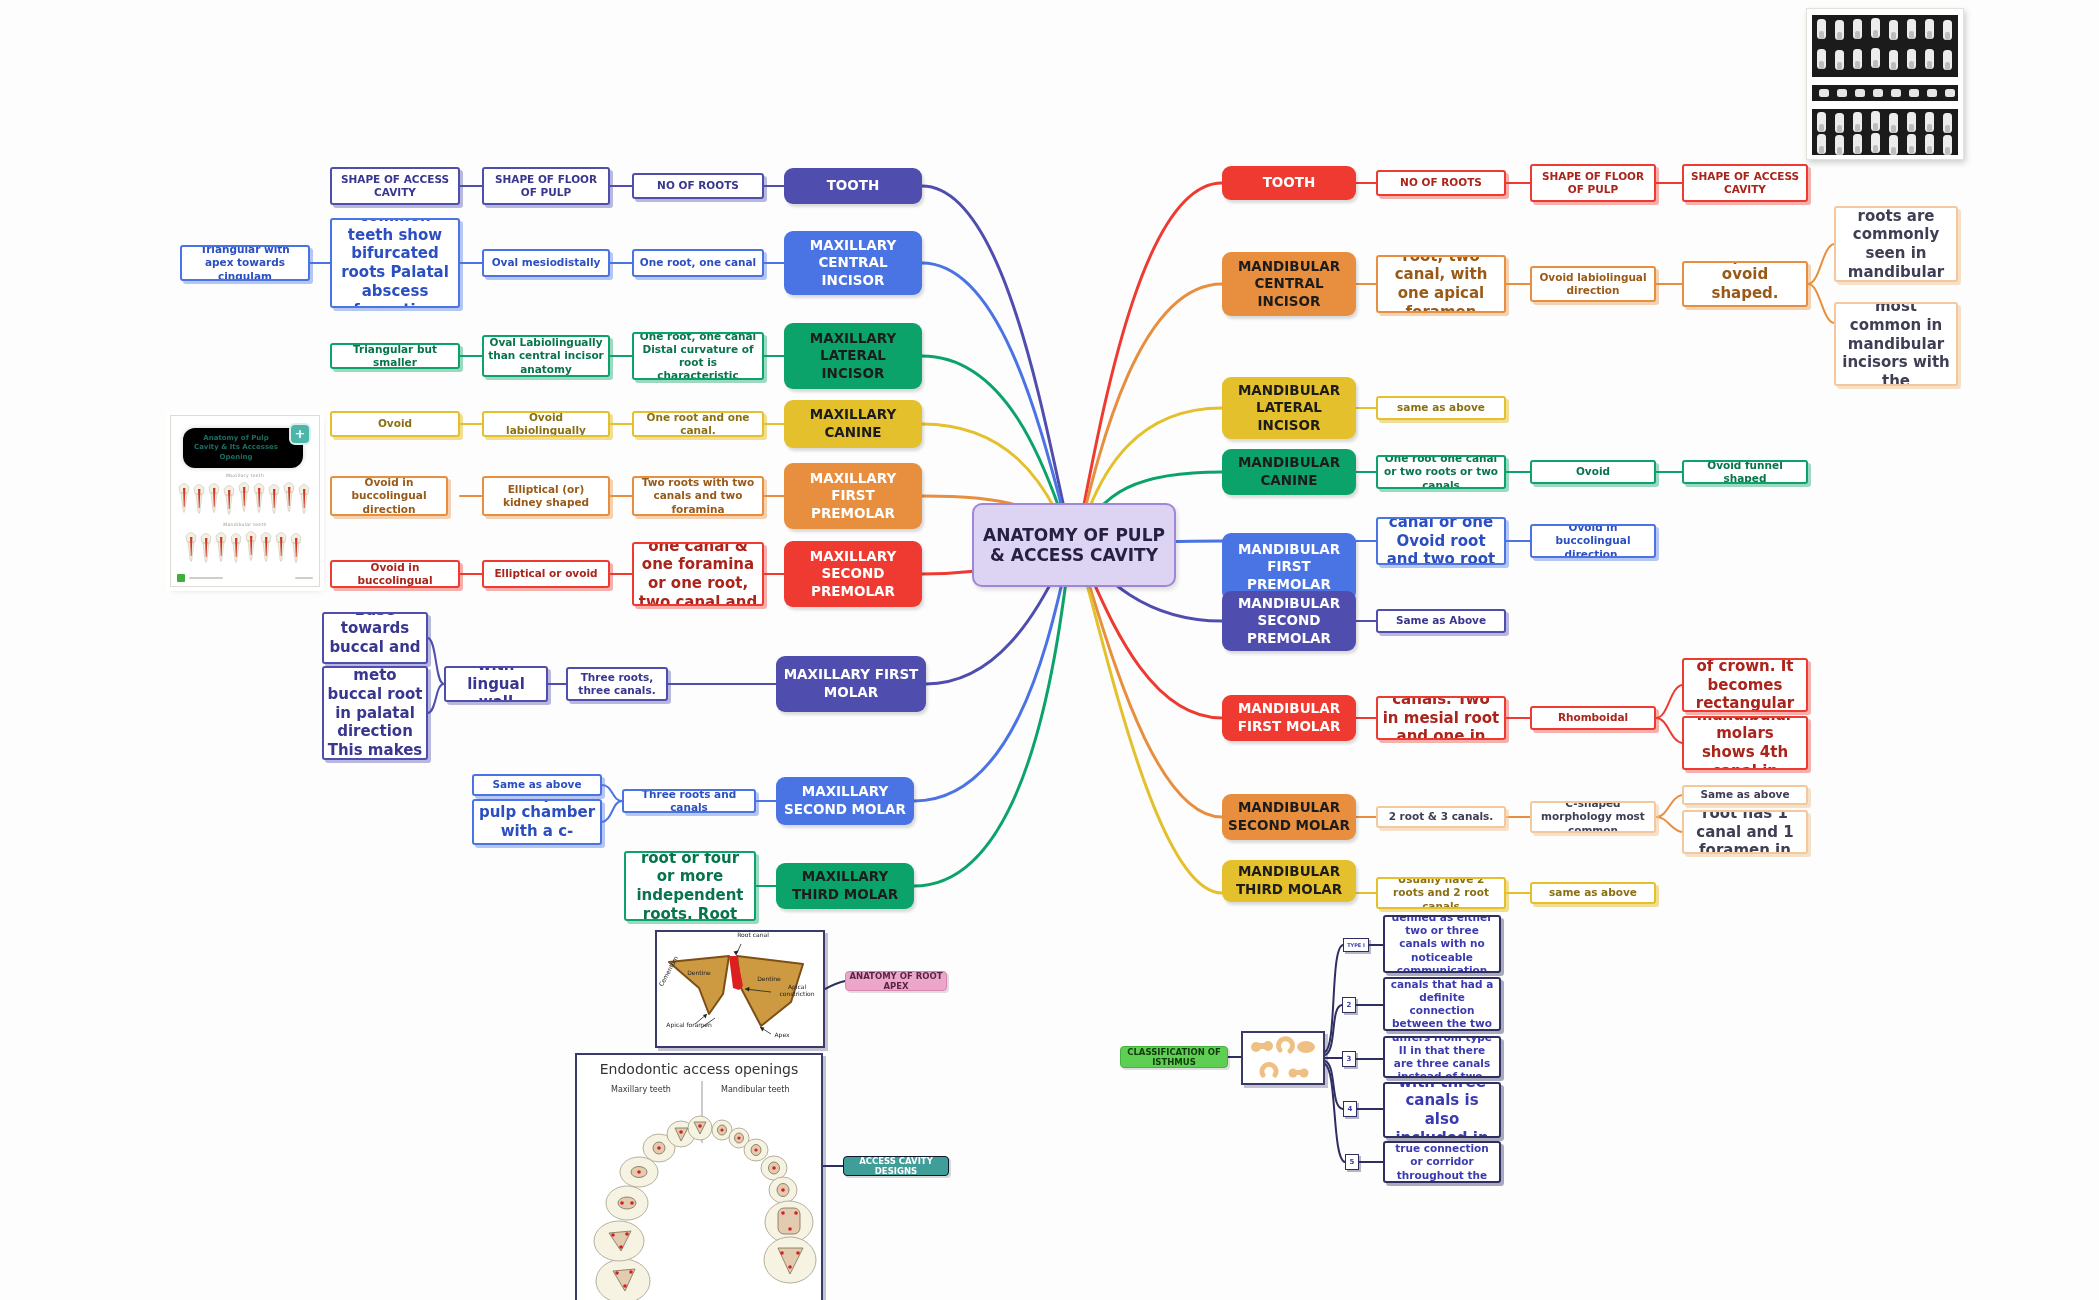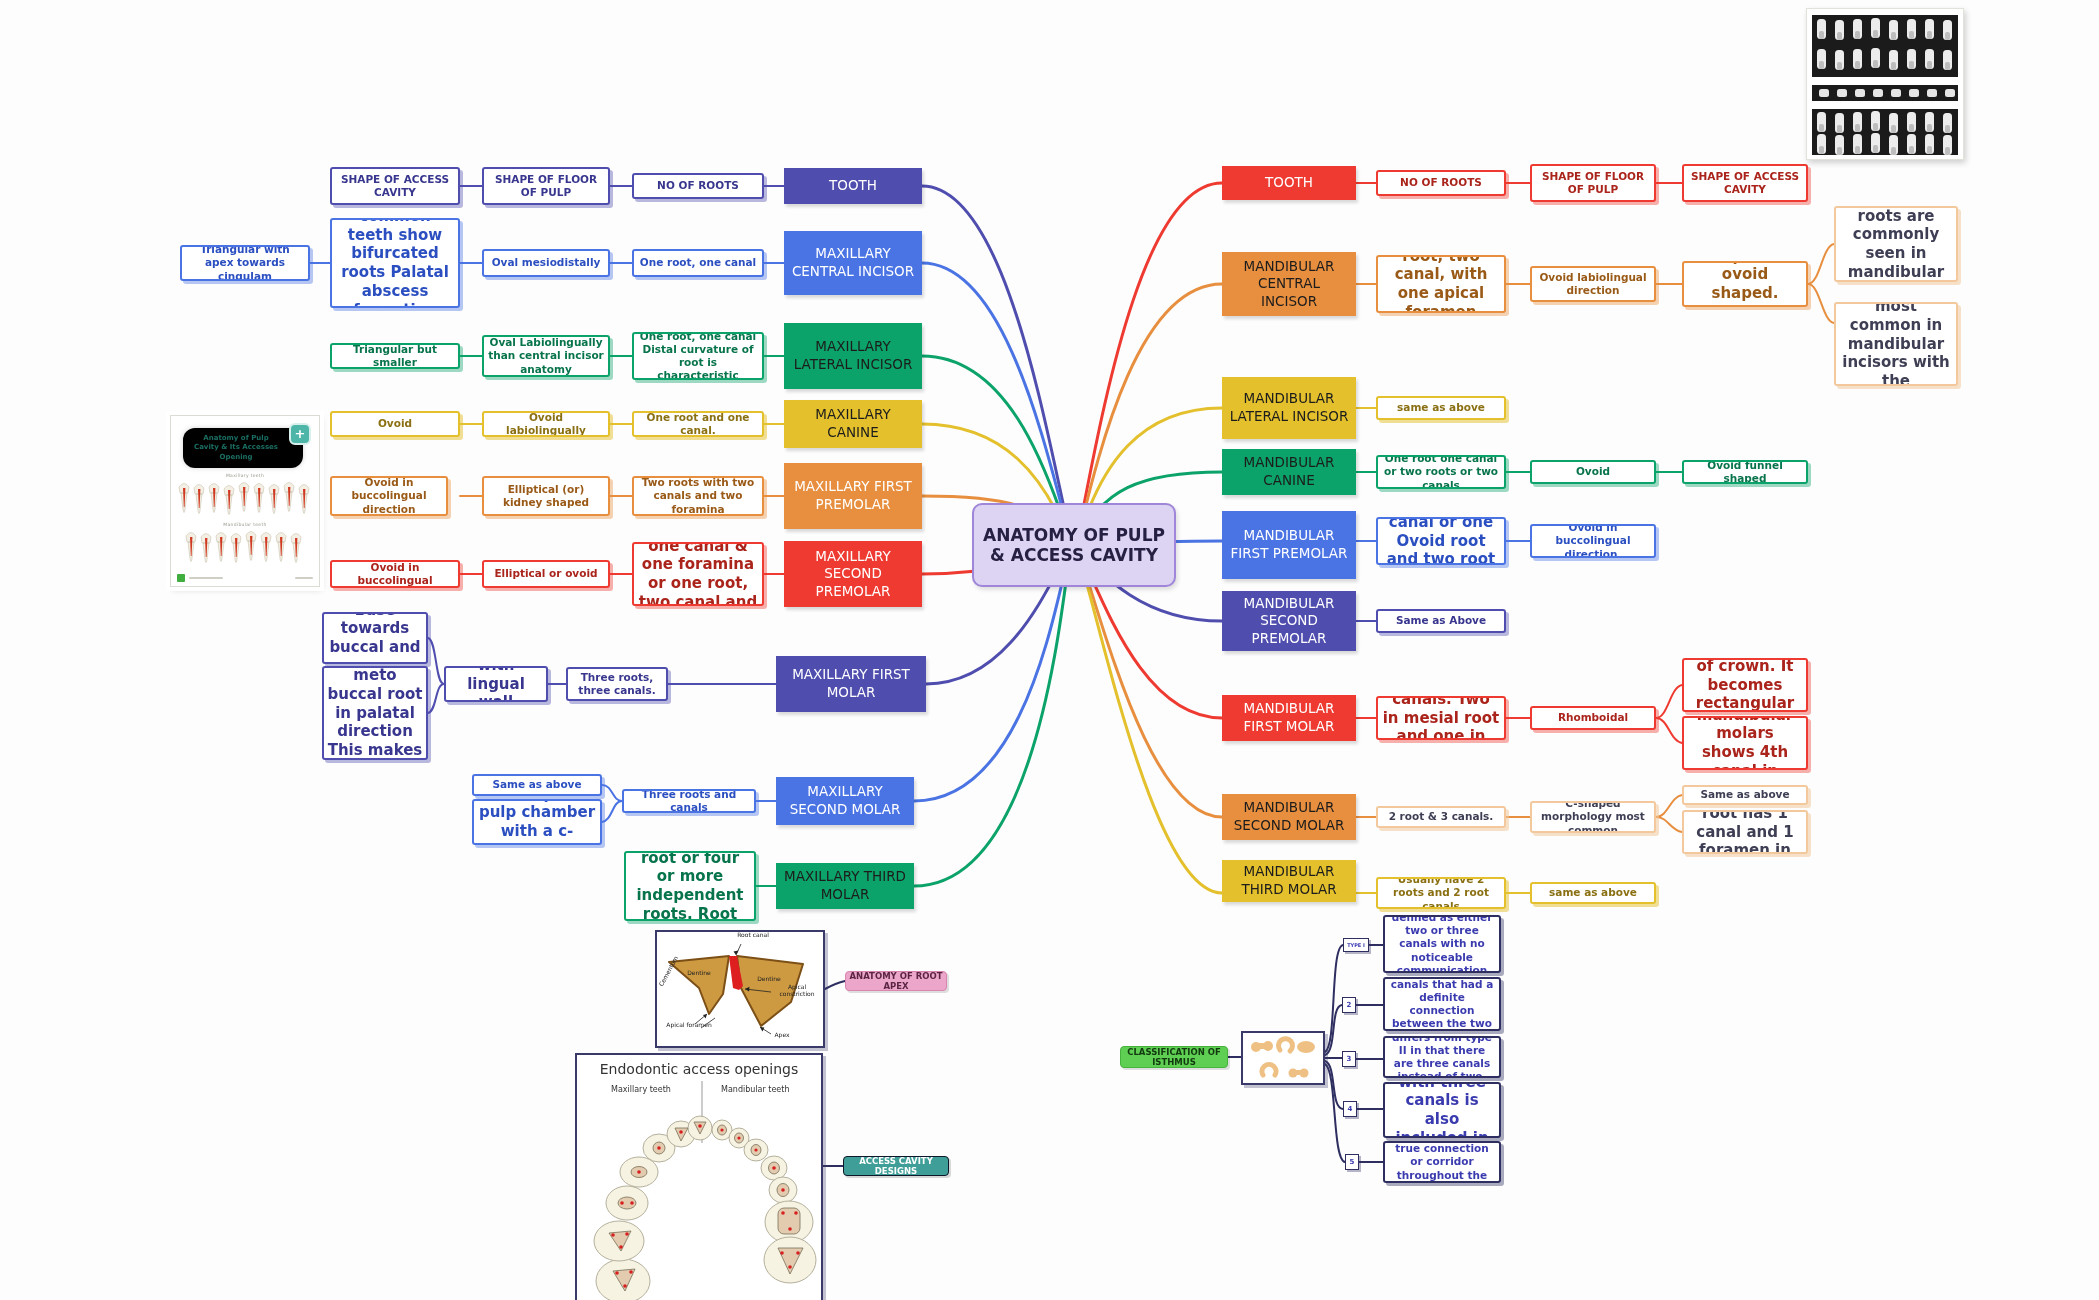--- a/index.html
+++ b/index.html
@@ -12,22 +12,22 @@
        font-size:10.5px;font-weight:bold;line-height:1.25;padding:2px 4px;overflow:hidden}
   .small{font-size:15px}
   .c-indigo{border-color:#4f4dae;color:#38368e;box-shadow:3px 3px 0 rgba(79,77,174,.4)}
   .c-blue{border-color:#4a73e3;color:#2b4fc0;box-shadow:3px 3px 0 rgba(74,115,227,.4)}
   .c-green{border-color:#0ca36a;color:#08744c;box-shadow:3px 3px 0 rgba(12,163,106,.4)}
   .c-yellow{border-color:#e3c02c;color:#8a7013;box-shadow:3px 3px 0 rgba(227,192,44,.5)}
   .c-orange{border-color:#e78f3f;color:#9a5a17;box-shadow:3px 3px 0 rgba(231,143,63,.4)}
   .c-peach{border-color:#f3c89c;color:#3e3e54;box-shadow:3px 3px 0 rgba(243,200,156,.55)}
   .c-red{border-color:#ee3a30;color:#aa241b;box-shadow:3px 3px 0 rgba(238,58,48,.4)}
   .c-navy{border-color:#2e2e60;color:#3b3bb0;box-shadow:3px 3px 0 rgba(46,46,96,.4)}
-  .topic{position:absolute;z-index:3;border-radius:0;display:flex;align-items:center;justify-content:center;
-         text-align:center;font-weight:normal;font-size:13.5px;color:#fff;line-height:1.3;
+  .topic{position:absolute;z-index:3;border-radius:9px;display:flex;align-items:center;justify-content:center;
+         text-align:center;font-weight:bold;font-size:13.5px;color:#fff;line-height:1.3;
          padding:2px 6px;box-shadow:2px 3px 3px rgba(0,0,0,.14)}
   .topic.dark{color:#1c1c1c}
   .bg-indigo{background:#4f4dae}.bg-blue{background:#4a73e3}.bg-green{background:#0ca36a}
   .bg-yellow{background:#e3c02c}.bg-orange{background:#e78f3f}.bg-red{background:#ee3a30}
   .central{position:absolute;z-index:4;background:#ddd3f2;border:2.5px solid #9f86d8;border-radius:10px;
            display:flex;align-items:center;justify-content:center;text-align:center;font-weight:bold;
            font-size:17px;color:#262043;padding:6px;box-shadow:2px 3px 4px rgba(0,0,0,.12)}
   .minilabel{position:absolute;z-index:3;display:flex;align-items:center;justify-content:center;text-align:center;
              font-weight:bold;font-size:8.5px;border-radius:4px;padding:1px 3px}
   .lab-pink{background:#eba6c9;color:#5c2444;border:1px solid #d985b2;box-shadow:2px 2px 0 rgba(0,0,0,.12)}
@@ -195,21 +195,21 @@
   <div class="box c-blue" style="left:622px;top:789px;width:134px;height:24px">Three roots and canals</div>
   <div class="box c-blue" style="left:472px;top:774px;width:130px;height:22px">Same as above</div>
   <div class="box c-blue small" style="left:472px;top:799px;width:130px;height:46px">One may find c-shaped pulp chamber with a c-shaped root canal</div>
 
   <div class="box c-green small" style="left:624px;top:851px;width:132px;height:70px">May have fused roots, one conical root or four or more independent roots. Root canals may be one to five in number.</div>
 
   <div class="topic bg-red" style="left:1222px;top:166px;width:134px;height:34px">TOOTH</div>
   <div class="topic bg-orange dark" style="left:1222px;top:252px;width:134px;height:64px">MANDIBULAR CENTRAL INCISOR</div>
   <div class="topic bg-yellow dark" style="left:1222px;top:377px;width:134px;height:62px">MANDIBULAR LATERAL INCISOR</div>
   <div class="topic bg-green dark" style="left:1222px;top:449px;width:134px;height:46px">MANDIBULAR CANINE</div>
-  <div class="topic bg-blue" style="left:1222px;top:511px;width:134px;height:68px">MANDIBULAR FIRST PREMOLAR</div>
+  <div class="topic bg-blue" style="left:1222px;top:533px;width:134px;height:68px">MANDIBULAR FIRST PREMOLAR</div>
   <div class="topic bg-indigo" style="left:1222px;top:591px;width:134px;height:60px">MANDIBULAR SECOND PREMOLAR</div>
   <div class="topic bg-red" style="left:1222px;top:695px;width:134px;height:46px">MANDIBULAR FIRST MOLAR</div>
   <div class="topic bg-orange dark" style="left:1222px;top:794px;width:134px;height:46px">MANDIBULAR SECOND MOLAR</div>
   <div class="topic bg-yellow dark" style="left:1222px;top:860px;width:134px;height:42px">MANDIBULAR THIRD MOLAR</div>
 
   <div class="box c-red" style="left:1376px;top:170px;width:130px;height:26px">NO OF ROOTS</div>
   <div class="box c-red" style="left:1530px;top:164px;width:126px;height:38px">SHAPE OF FLOOR OF PULP</div>
   <div class="box c-red" style="left:1682px;top:164px;width:126px;height:38px">SHAPE OF ACCESS CAVITY</div>
 
   <div class="box c-orange small" style="left:1376px;top:255px;width:130px;height:58px">One root, one canal (or) one root, two canal, with one apical foramen Same as above</div>

